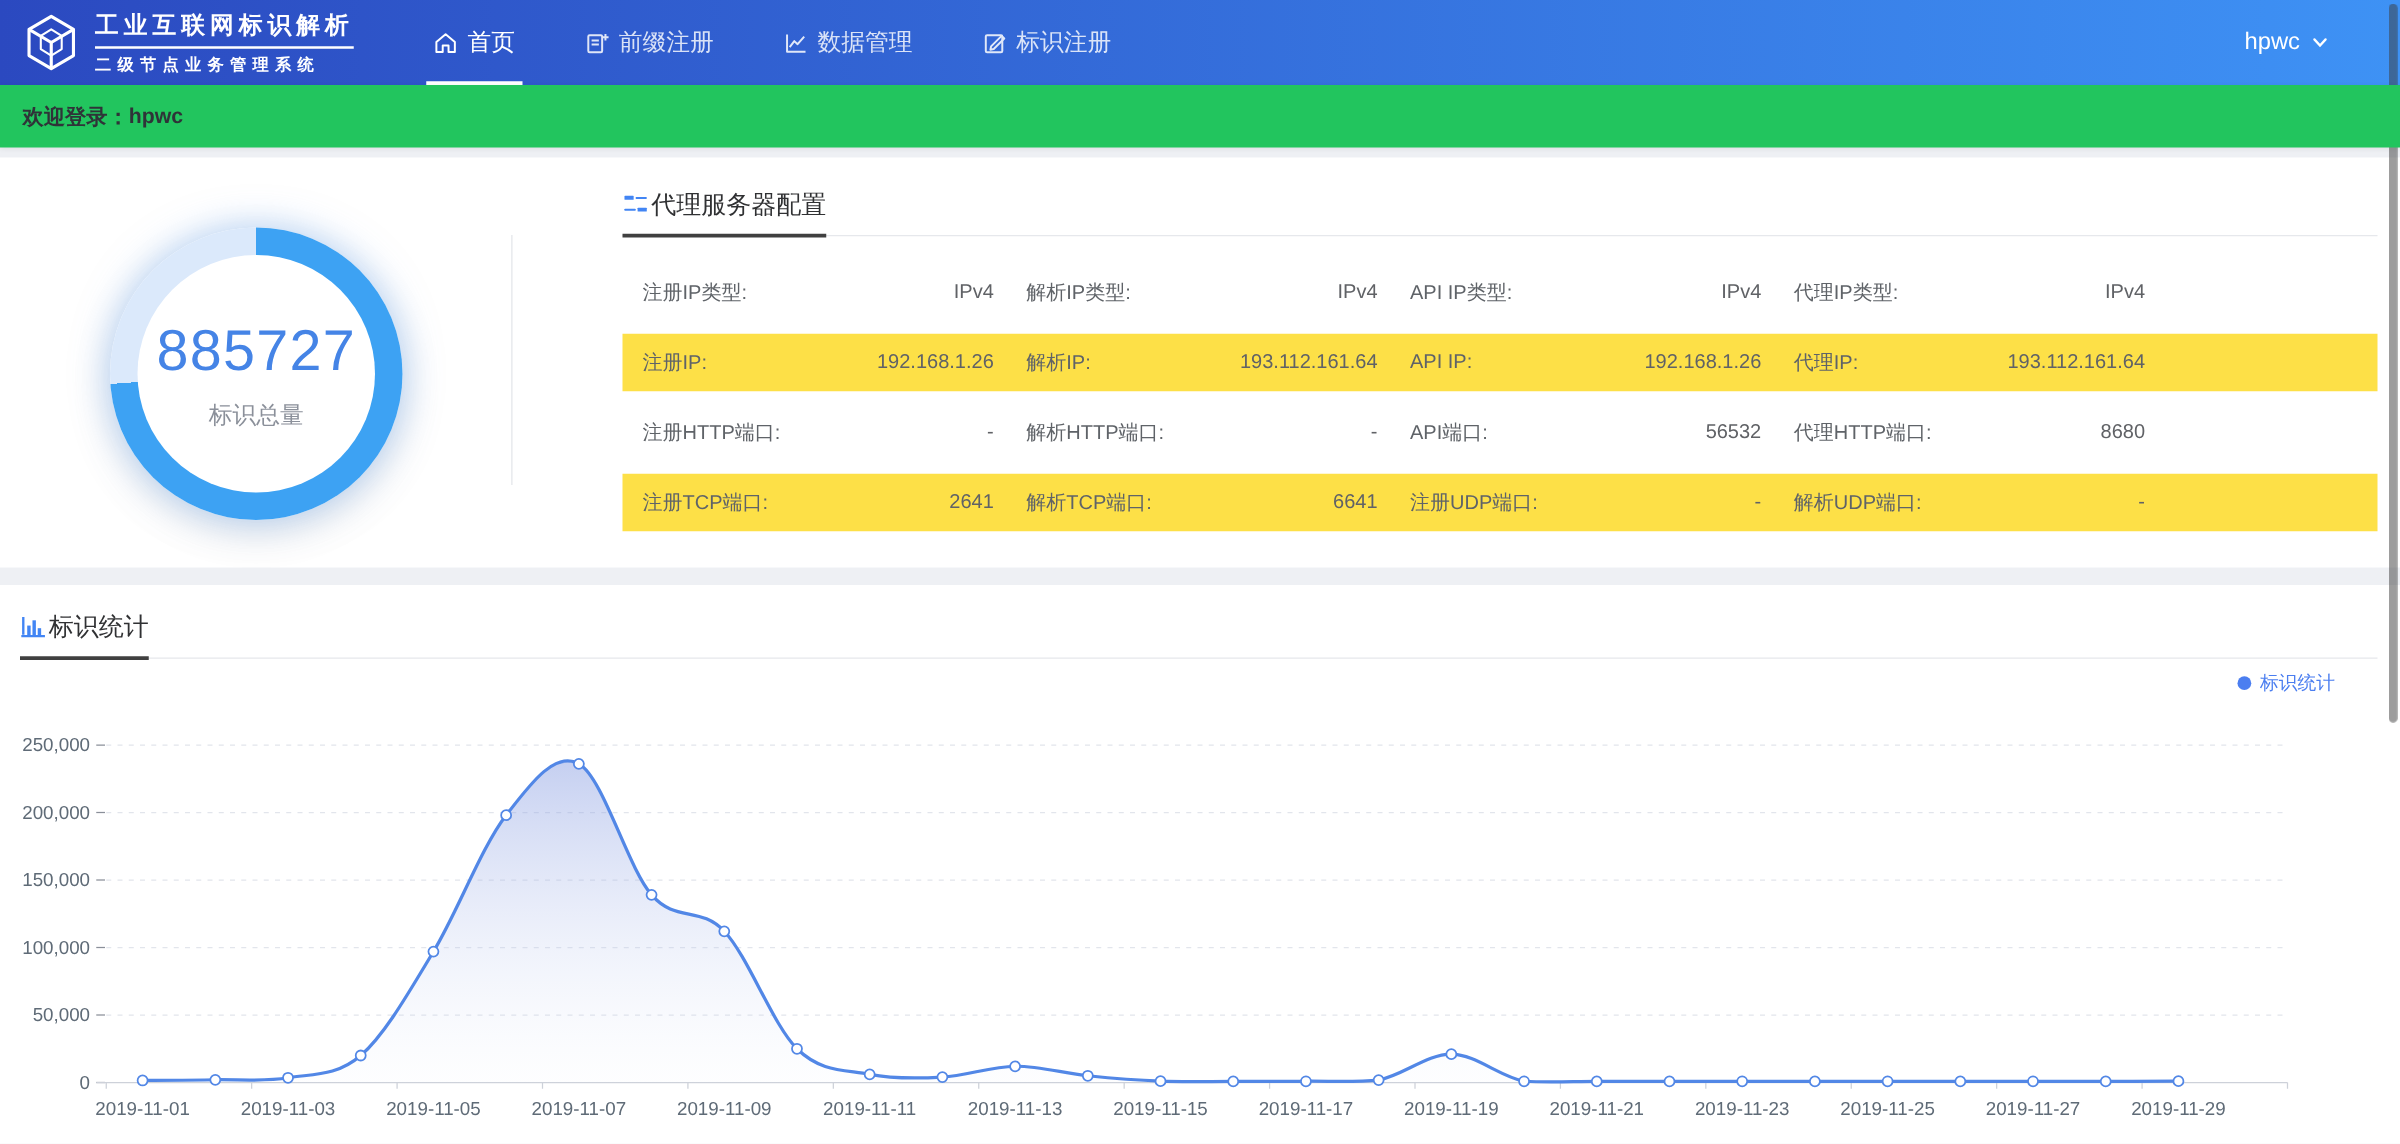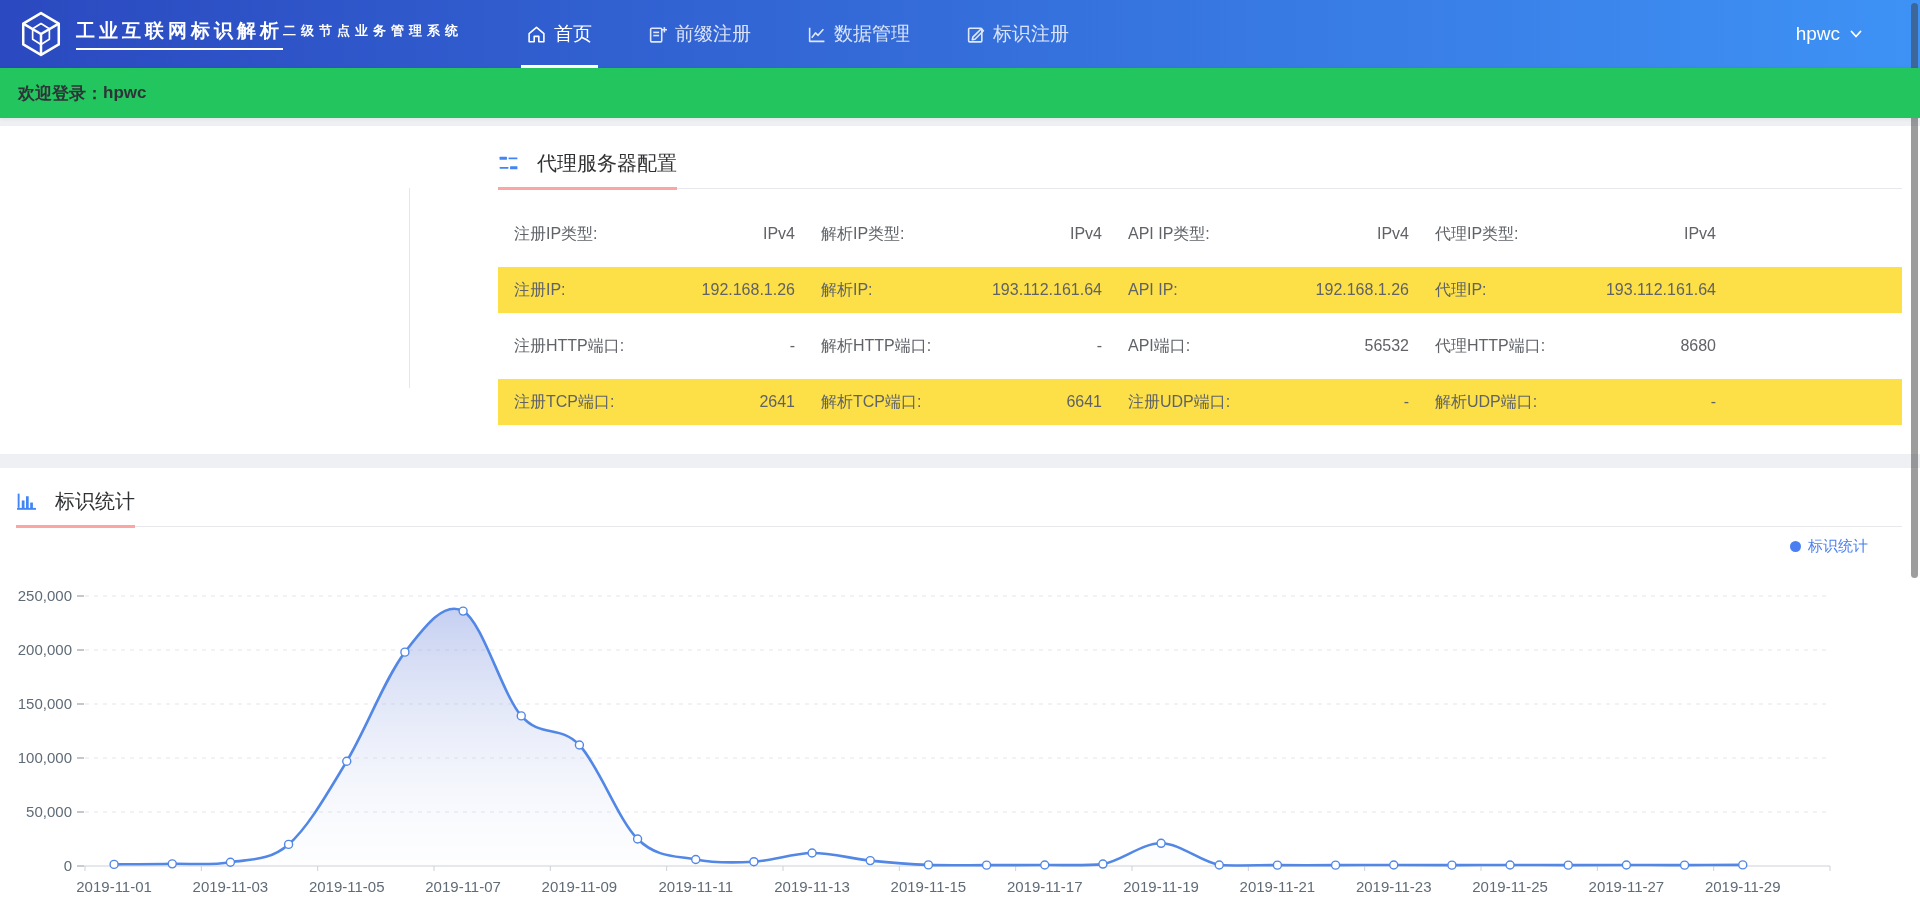--- a/index.html
+++ b/index.html
@@ -4,21 +4,21 @@
 <style>
   * { margin:0; padding:0; box-sizing:border-box; }
   html,body { width:1920px; height:915px; overflow:hidden; background:#eef0f4;
     font-family:"Liberation Sans","DejaVu Sans",sans-serif; }
 
   
   .navbar { height:68px; background:linear-gradient(90deg,#2b49c0 0%,#3e92f5 100%);
     display:flex; align-items:stretch; color:#fff; position:relative; }
   .logo { display:flex; align-items:center; gap:12px; padding:0 22px 0 18px; }
   .logo-cube { width:46px; height:46px; }
-  .logo-text { display:flex; flex-direction:row; }
+  .logo-text { display:flex; flex-direction:column; }
   .logo-title { font-size:19px; font-weight:bold; letter-spacing:4px; white-space:nowrap;
     border-bottom:2px solid #fff; padding-bottom:4px; }
   .logo-sub { font-size:13px; font-weight:bold; letter-spacing:5px; margin-top:4px; white-space:nowrap; }
   .nav-menu { display:flex; align-items:stretch; margin-left:14px; }
   .nav-item { display:flex; align-items:center; gap:8px; padding:0 6px; margin:0 22px;
     font-size:19px; color:rgba(255,255,255,.82); cursor:pointer; position:relative; white-space:nowrap; }
   .nav-item svg { opacity:.85; }
   .nav-item.active { color:#fff; }
   .nav-item.active svg { opacity:1; }
   .nav-item.active::after { content:""; position:absolute; left:0; right:0; bottom:0; height:3px; background:#fff; }
@@ -38,22 +38,22 @@
     background:conic-gradient(#3da2f3 0deg 266deg,#dbe9fb 266deg 360deg);
     box-shadow:0 0 30px rgba(110,170,245,.50), 0 10px 34px rgba(0,0,0,.10); }
   .ring-inner { position:absolute; inset:22px; border-radius:50%; background:#fff;
     display:flex; flex-direction:column; align-items:center; justify-content:center; }
   .ring-total { font-size:46px; color:#4584e6; letter-spacing:1px; }
   .ring-label { font-size:19px; color:#8b909a; margin-top:12px; }
 
   .ov-right { flex:1; padding:24px 18px 0 88px; }
   .sec-header { display:flex; justify-content:space-between; align-items:flex-end;
     border-bottom:1px solid #e6e8ec; }
-  .sec-title { display:inline-flex; align-items:center; gap:18px; font-size:20px; color:#303133;
-    padding-bottom:10px; border-bottom:3px solid #fca5a5; margin-bottom:-2px; }
+  .sec-title { display:inline-flex; align-items:center; gap:2px; font-size:20px; color:#303133;
+    padding-bottom:10px; border-bottom:3px solid #404040; margin-bottom:-2px; }
   .server-name { font-size:16px; color:#5a5e66; padding-bottom:12px; }
 
   .cfg-table { margin-top:22px; }
   .cfg-row { height:46px; display:grid; grid-template-columns:repeat(4,1fr); column-gap:26px;
     align-items:center; padding:0 186px 0 16px; margin-bottom:10px; }
   .cfg-row.alt { background:#fde047; }
   .cfg-cell { display:flex; justify-content:space-between; align-items:center; min-width:0; }
   .cfg-label { font-size:16px; color:#5f6368; white-space:nowrap; }
   .cfg-value { font-size:16px; color:#606266; white-space:nowrap; text-align:right; }
 
@@ -125,20 +125,26 @@
   </div>
 </div>
 
 <div class="welcome">
   <span>欢迎登录：</span>
   <span>hpwc</span>
 </div>
 
 <div class="card1">
   <div class="ov-left">
+    <div class="ring">
+      <div class="ring-inner">
+        <div class="ring-total">885727</div>
+        <div class="ring-label">标识总量</div>
+      </div>
+    </div>
     <div class="ov-divider"></div>
   </div>
 
   <div class="ov-right">
     <div class="sec-header">
       <span class="sec-title">
         <svg width="21" height="21" viewBox="0 0 20 20" fill="#4285f4">
           <rect x="1.5" y="3.5" width="7" height="3" rx="0.5"></rect>
           <rect x="10" y="4.3" width="8.5" height="1.6" rx="0.5"></rect>
           <rect x="11.5" y="12.5" width="7" height="3" rx="0.5"></rect>

